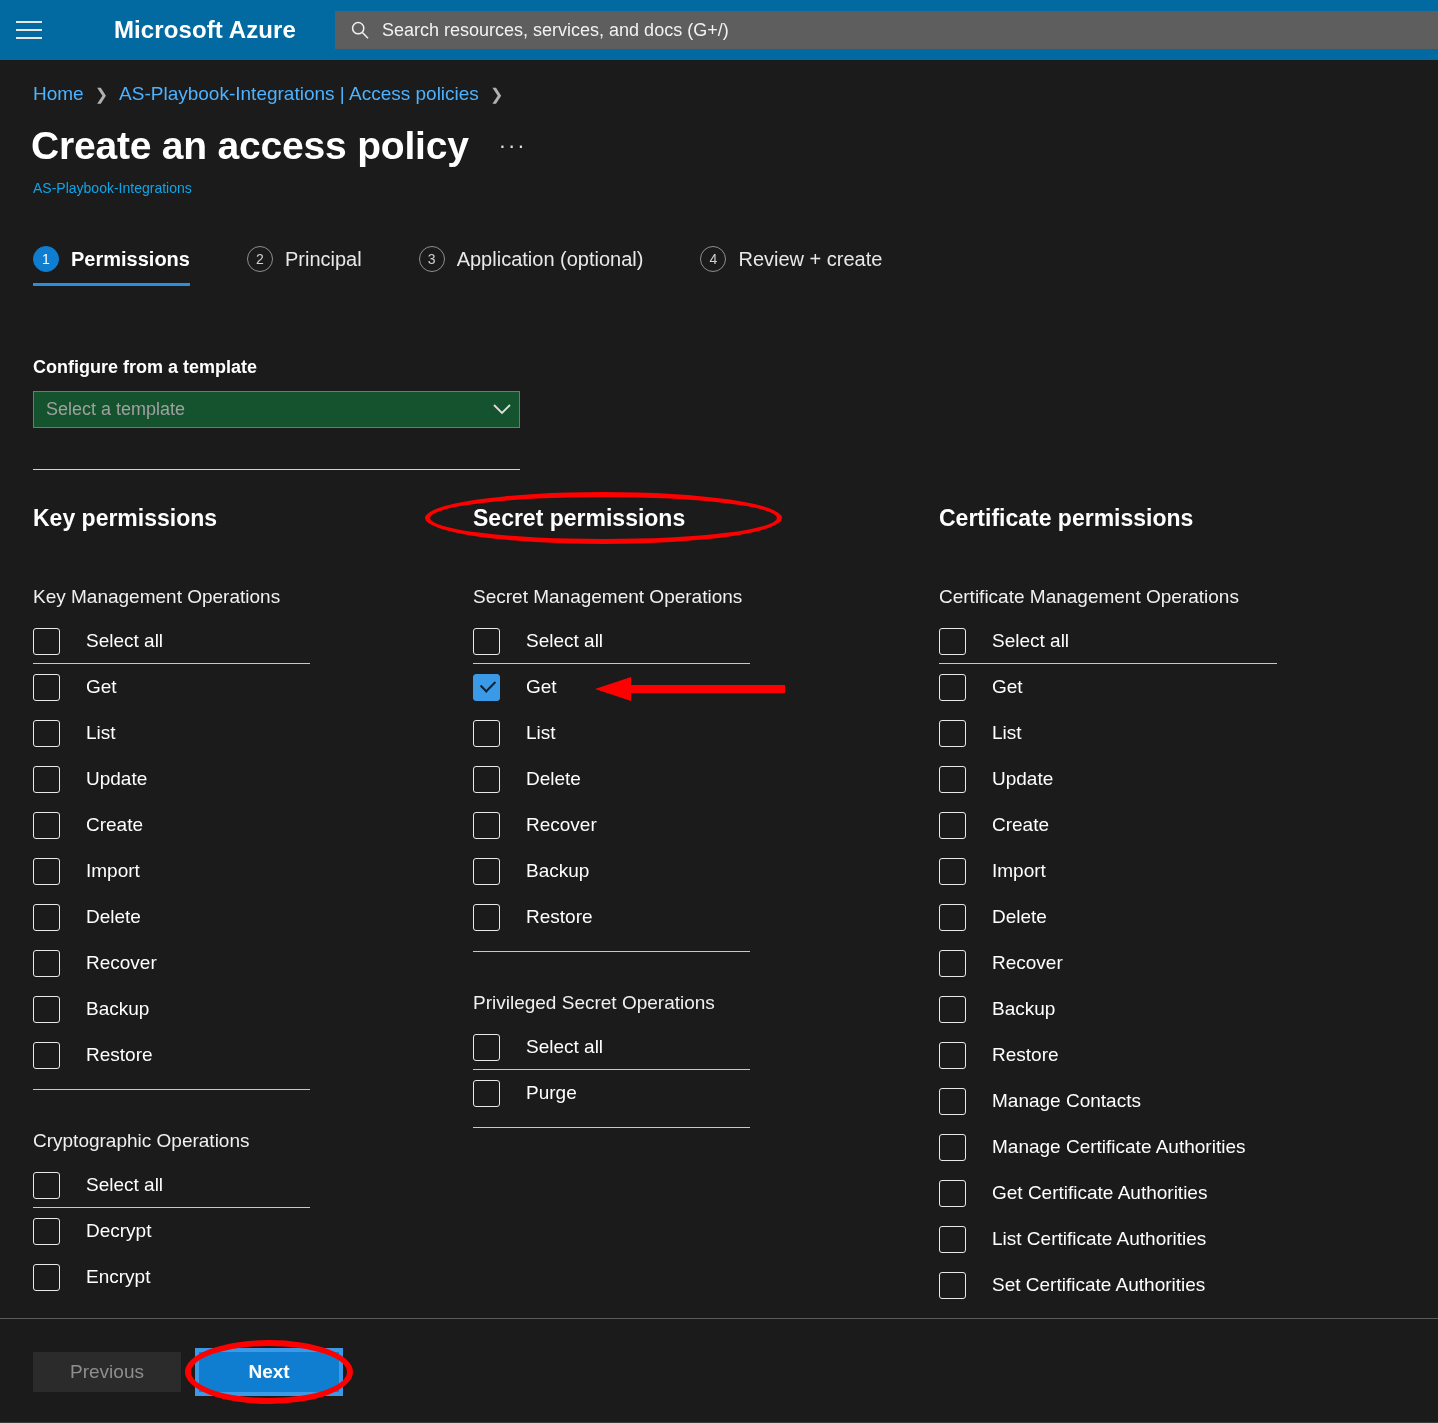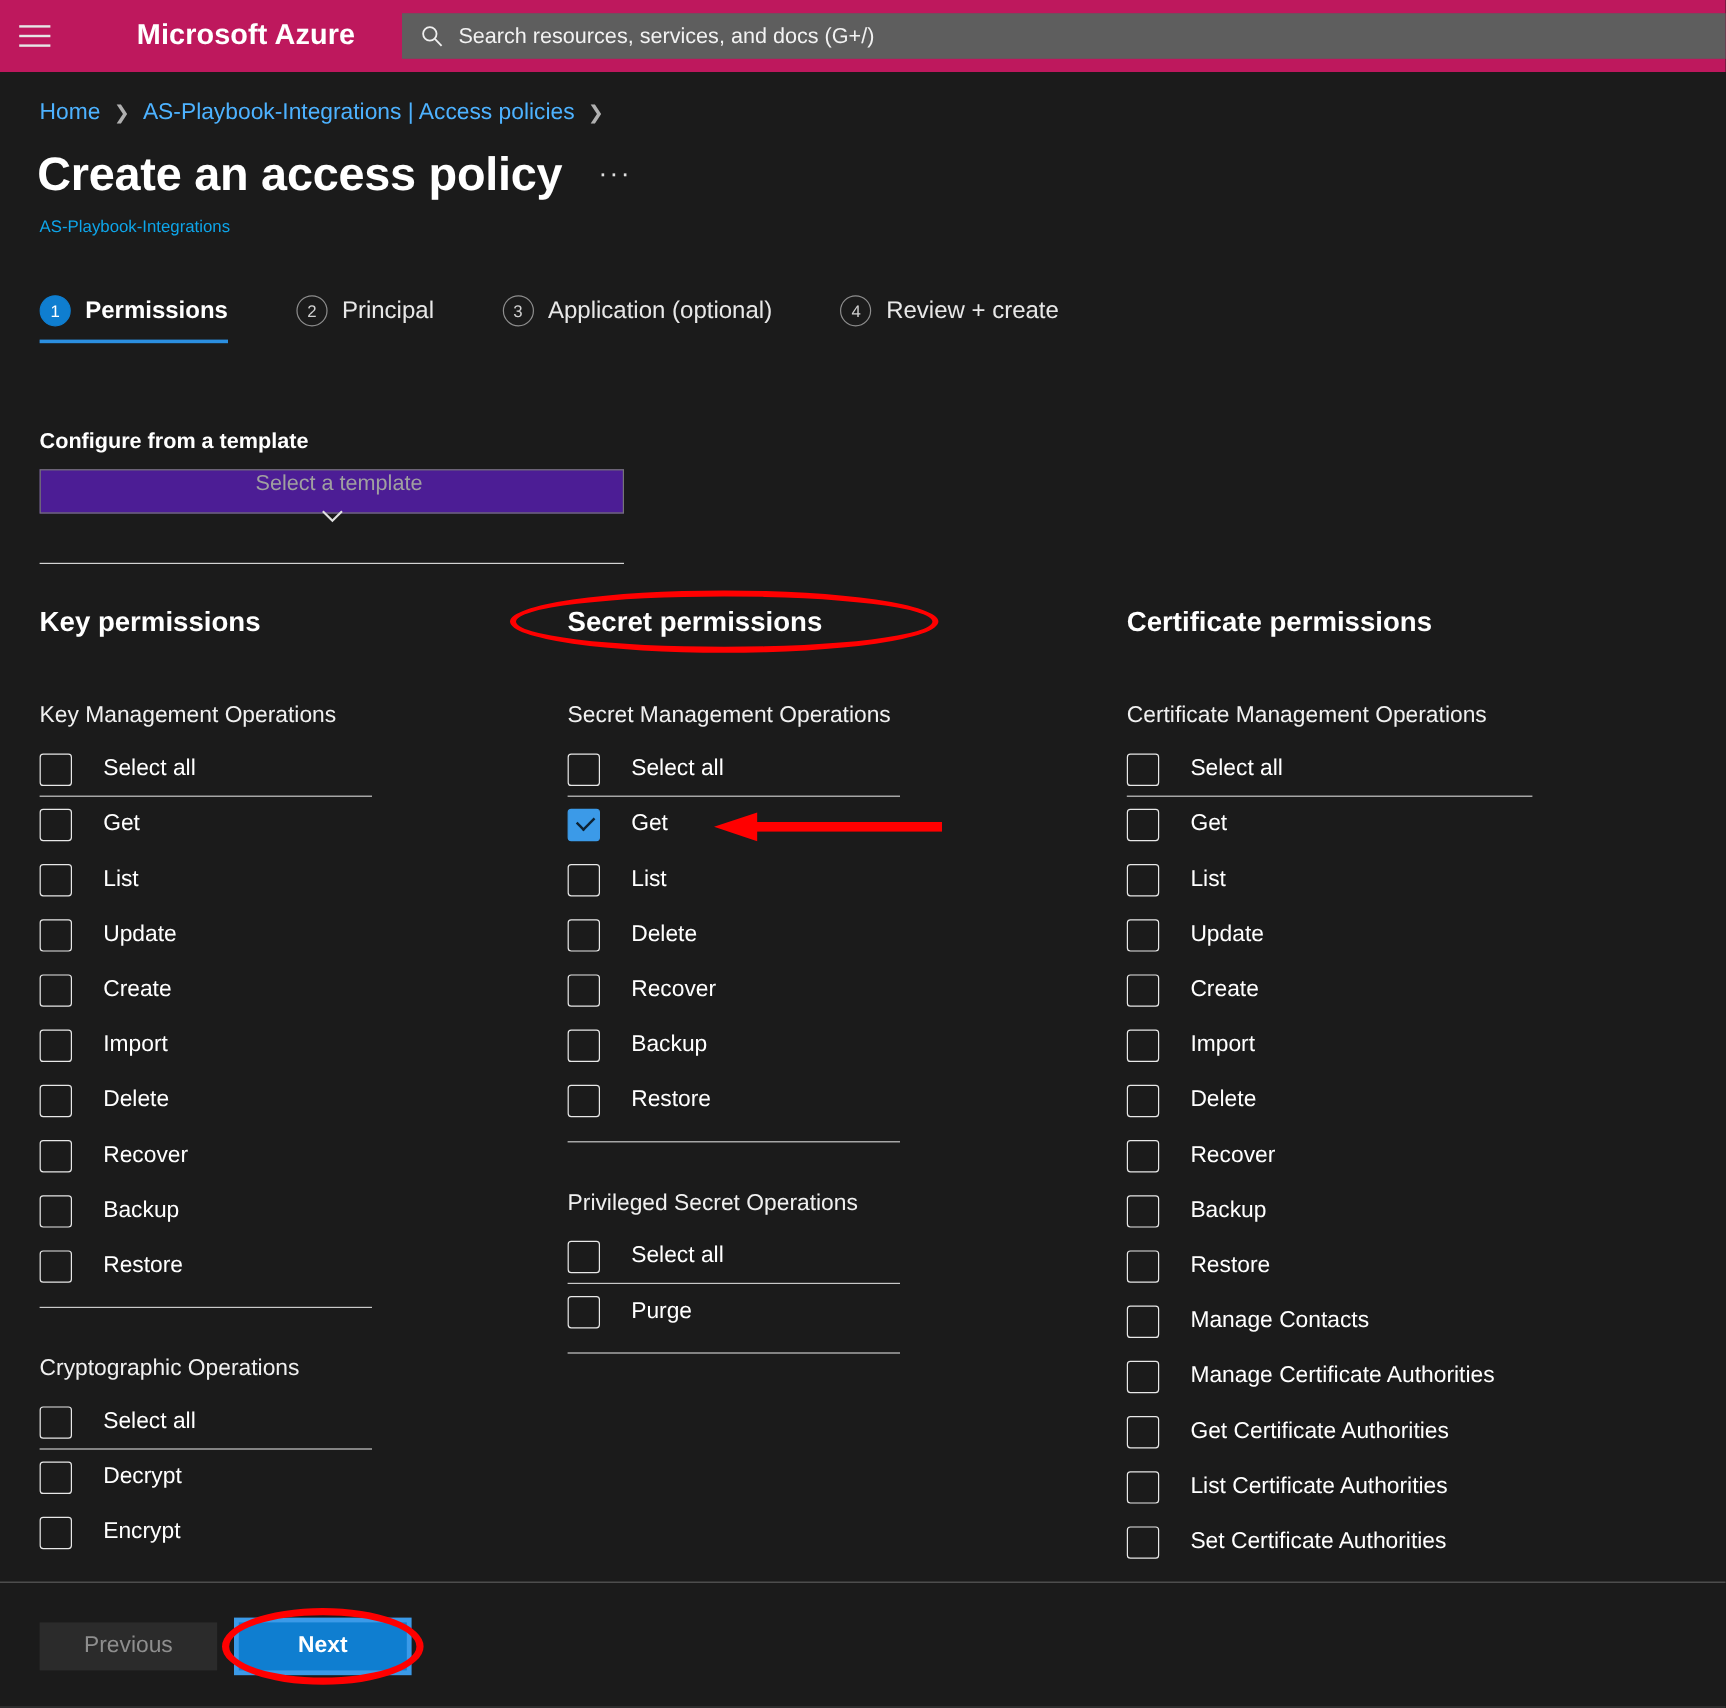--- a/index.html
+++ b/index.html
@@ -12,21 +12,21 @@
     color: #ffffff;
     overflow: hidden;
     position: relative;
   }
 
   
   .topbar {
     position: absolute;
     top: 0; left: 0;
     width: 1438px; height: 60px;
-    background: #be185d;
+    background: #0369a1;
     display: flex;
     align-items: center;
     text-align: center;
   }
   .hamburger {
     width: 58px; height: 60px;
     display: flex; flex-direction: column;
     align-items: center; justify-content: center;
     gap: 6px;
     cursor: pointer;
@@ -173,25 +173,24 @@
     left: 33px; top: 357px;
     font-size: 18px;
     font-weight: 700;
     color: #ffffff;
   }
   .select-wrap {
     position: absolute;
     left: 33px; top: 391px;
     width: 487px; height: 37px;
     border: 1px solid #757575;
-    background: #4c1d95;
+    background: #14532d;
     display: flex;
     align-items: center;
     cursor: pointer;
-    flex-direction: column;
   }
   .select-value {
     font-size: 18px;
     color: #a0a0a0;
     padding-left: 12px;
     flex: 1 1 auto;
   }
   .chev {
     width: 34px; height: 100%;
     display: flex; align-items: center; justify-content: center;

